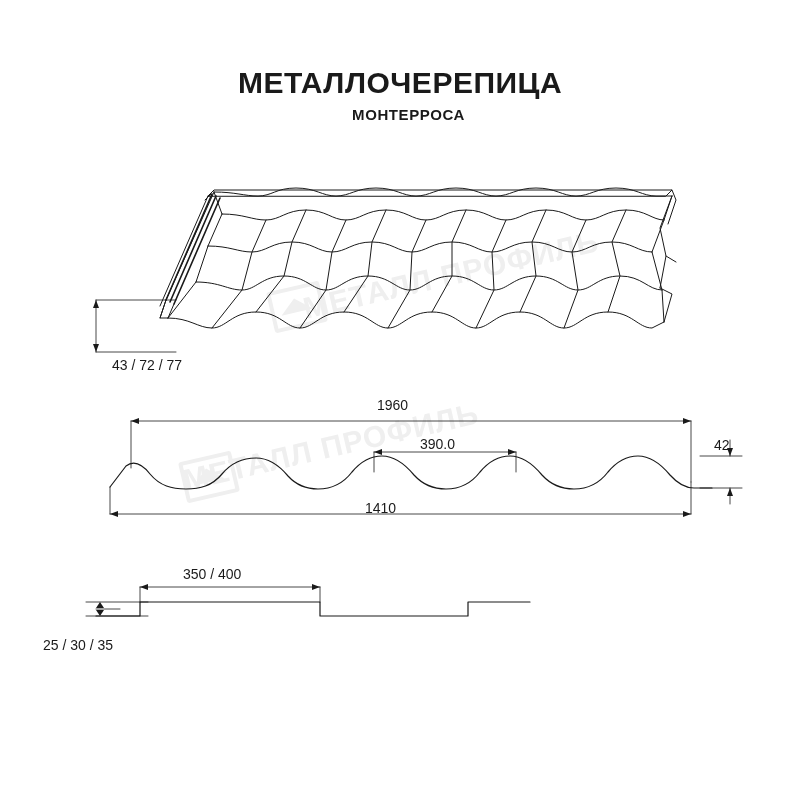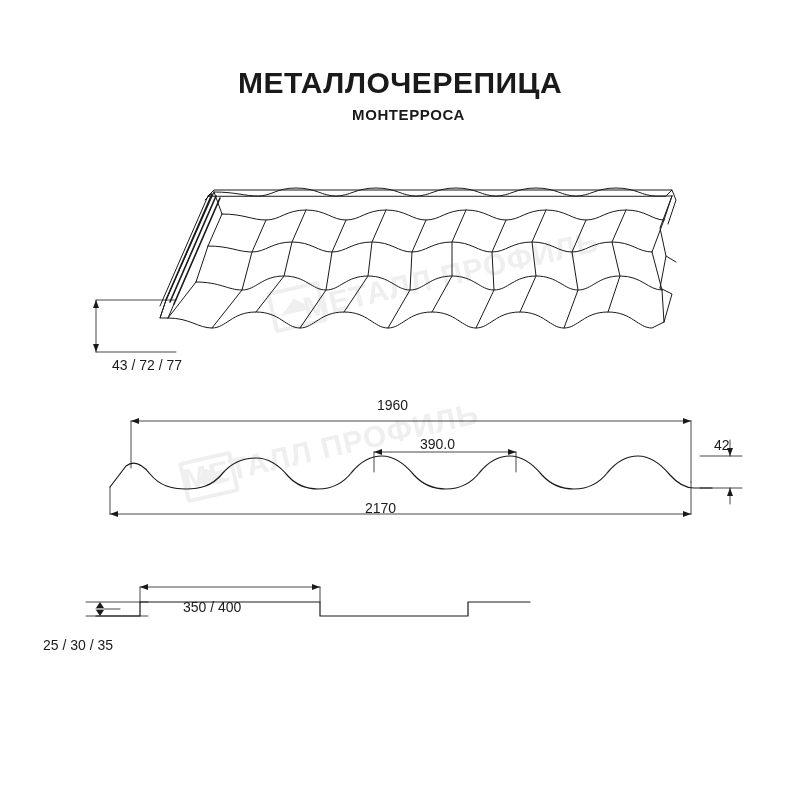--- a/index.html
+++ b/index.html
@@ -293,21 +293,21 @@
         <path d="M691,124 l-8,-3 l0,6 Z" fill="#1a1a1a" stroke="none"></path>
         <path d="M110,97 L110,124"></path>
         <path d="M691,92 L691,124"></path>
       </g>
     </svg>
   </div>
 
   <div class="lbl" style="left:377px; top:397px;">1960</div>
   <div class="lbl" style="left:420px; top:436px;">390.0</div>
   <div class="lbl" style="left:714px; top:437px;">42</div>
-  <div class="lbl" style="left:365px; top:500px;">2170</div>
+  <div class="lbl" style="left:365px; top:500px;">1410</div>
 
   <div class="draw" style="top:540px;">
     <svg width="800" height="160" viewBox="0 0 800 160" fill="none" stroke="#1a1a1a" stroke-width="1" stroke-linecap="round" stroke-linejoin="round">
 
       <g stroke-width="0.8">
         <path d="M140,47 L320,47"></path>
         <path d="M140,47 l8,-3 l0,6 Z" fill="#1a1a1a" stroke="none"></path>
         <path d="M320,47 l-8,-3 l0,6 Z" fill="#1a1a1a" stroke="none"></path>
         <path d="M140,47 L140,62"></path>
         <path d="M320,47 L320,62"></path>
@@ -318,16 +318,16 @@
       <g stroke-width="0.8">
         <path d="M86,62 L148,62"></path>
         <path d="M86,76 L148,76"></path>
         <path d="M100,62 l-4,6 l8,0 Z" fill="#1a1a1a" stroke="none"></path>
         <path d="M100,76 l-4,-6 l8,0 Z" fill="#1a1a1a" stroke="none"></path>
         <path d="M96,69 L120,69"></path>
       </g>
     </svg>
   </div>
 
-  <div class="lbl" style="left:183px; top:599px;">350 / 400</div>
+  <div class="lbl" style="left:183px; top:566px;">350 / 400</div>
   <div class="lbl" style="left:43px; top:637px;">25 / 30 / 35</div>
 
 </div>
 
 </body></html>

